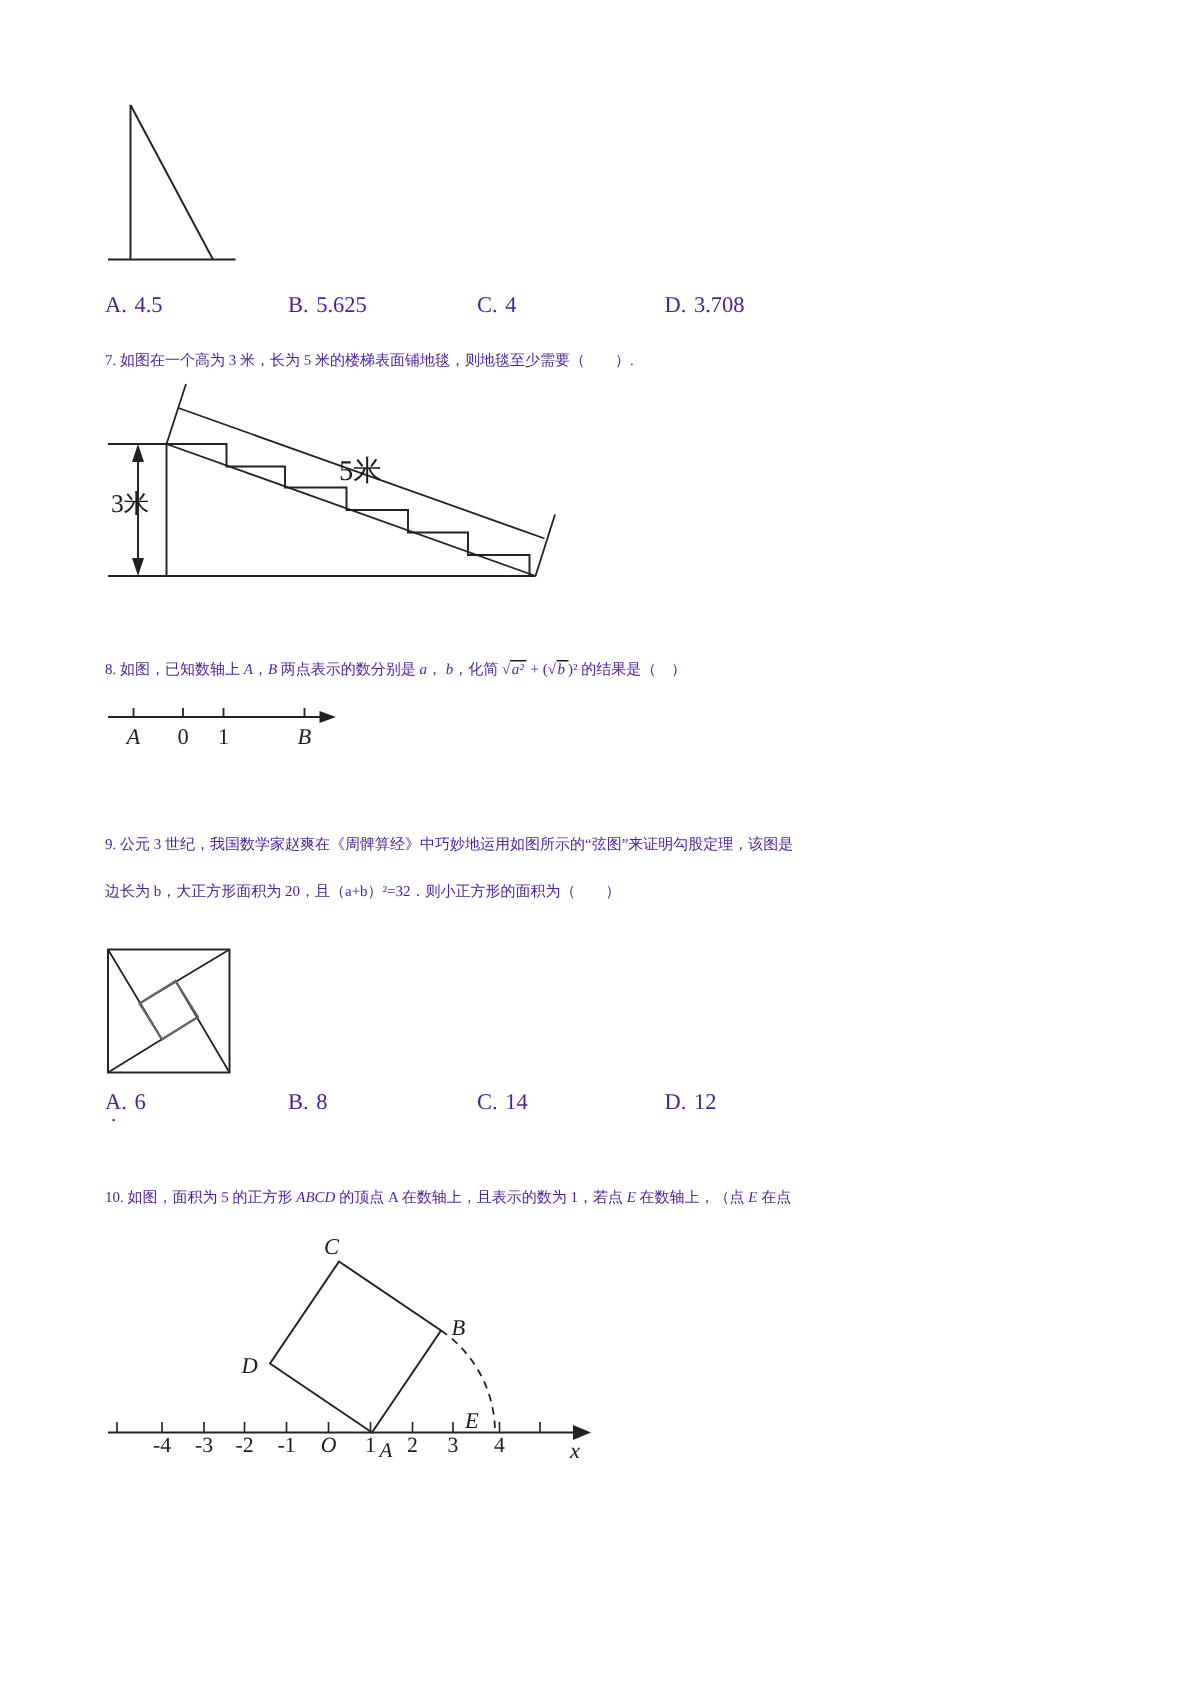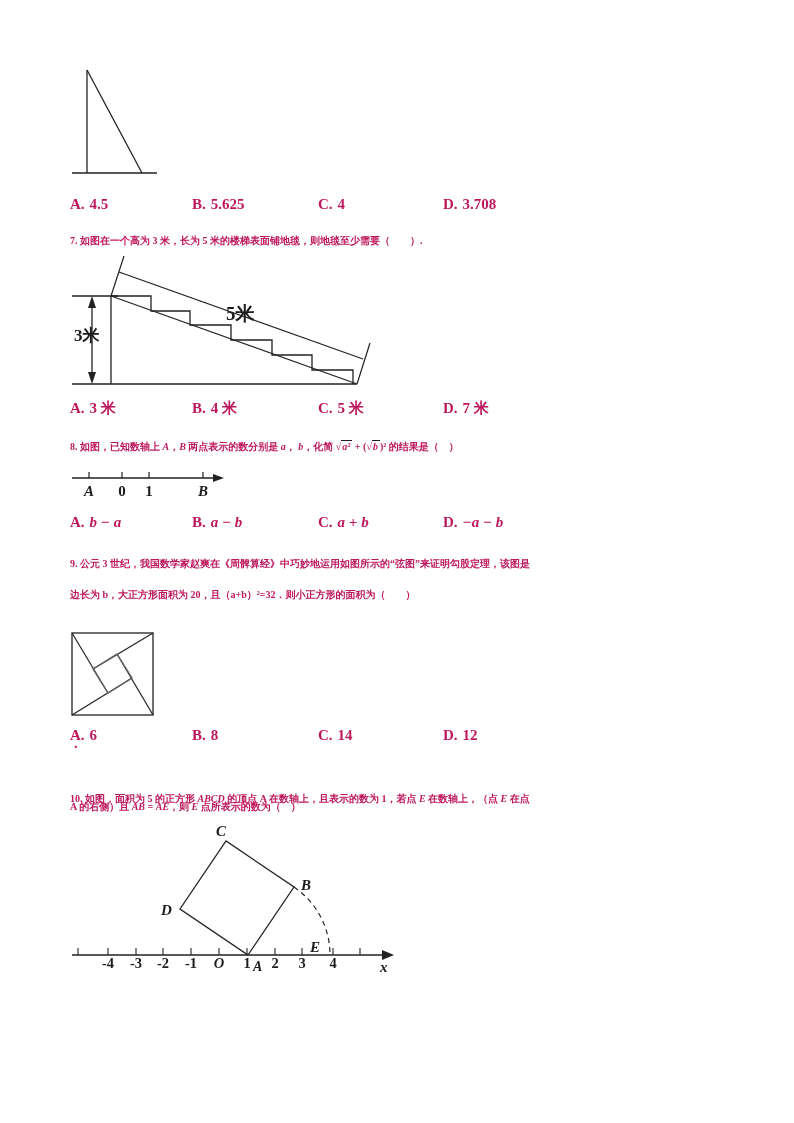--- a/index.html
+++ b/index.html
@@ -1,21 +1,20 @@
 <!DOCTYPE html>
 <html><head>
 <meta charset="utf-8">
 <style>
   html,body{margin:0;padding:0;background:#e8e8e8;}
   .page{
     position:relative;width:794px;height:1123px;background:#ffffff;
     margin:0 auto;overflow:hidden;
     font-family:"Liberation Serif","DejaVu Serif",serif;
-    color:#be185d;
-    font-weight:bold;
+    color:#4c1d95;
   }
   .abs{position:absolute;}
   .qline{font-size:10px;line-height:30px;white-space:nowrap;}
   .optrow{position:absolute;height:24px;font-size:15px;white-space:nowrap;width:720px;}
   .opt{position:absolute;top:0;white-space:nowrap;}
   .opt .lab{margin-right:5px;}
   .o1{left:70px}.o2{left:192px}.o3{left:318px}.o4{left:443px}
   .it{font-style:italic;}
   .sqrt{white-space:nowrap;}
   .sqrt .radsign{font-style:normal;}
@@ -60,48 +59,36 @@
 
     <line x1="45" y1="46" x2="291" y2="134" stroke="#222" stroke-width="1.2"></line>
 
     <line x1="53" y1="22" x2="297" y2="109" stroke="#222" stroke-width="1.2"></line>
     <line x1="58" y1="6" x2="45" y2="46" stroke="#222" stroke-width="1.2"></line>
     <line x1="304" y1="93" x2="291" y2="134" stroke="#222" stroke-width="1.2"></line>
     <text x="8" y="91" font-size="17">3米</text>
     <text x="160" y="70" font-size="19">5米</text>
   </svg>
 
-  <div class="optrow" style="top:399px">
-    <span class="opt o1"><span class="lab">A.</span><span>3 米</span></span>
-    <span class="opt o2"><span class="lab">B.</span><span>4 米</span></span>
-    <span class="opt o3"><span class="lab">C.</span><span>5 米</span></span>
-    <span class="opt o4"><span class="lab">D.</span><span>7 米</span></span>
-  </div>
 
   <div class="abs qline" style="left:70px;top:432px"><span>8. 如图，已知数轴上 </span><span class="it">A</span><span>，</span><span class="it">B</span><span> 两点表示的数分别是 </span><span class="it">a</span><span>， </span><span class="it">b</span><span>，化简 </span><span class="sqrt it"><span class="radsign">√</span><span class="bar">a²</span></span><span> + (</span><span class="sqrt it"><span class="radsign">√</span><span class="bar">b</span></span><span>)² 的结果是（　）</span></div>
 
   <svg class="abs" style="left:66px;top:465px" width="180" height="42">
     <line x1="6" y1="13" x2="152" y2="13" stroke="#222" stroke-width="1.3"></line>
     <polygon points="158,13 147,9 147,17" fill="#222"></polygon>
     <line x1="23" y1="7" x2="23" y2="13" stroke="#222" stroke-width="1.2"></line>
     <line x1="56" y1="7" x2="56" y2="13" stroke="#222" stroke-width="1.2"></line>
     <line x1="83" y1="7" x2="83" y2="13" stroke="#222" stroke-width="1.2"></line>
     <line x1="137" y1="7" x2="137" y2="13" stroke="#222" stroke-width="1.2"></line>
     <text x="23" y="31" font-size="15" text-anchor="middle" font-style="italic">A</text>
     <text x="56" y="31" font-size="15" text-anchor="middle">0</text>
     <text x="83" y="31" font-size="15" text-anchor="middle">1</text>
     <text x="137" y="31" font-size="15" text-anchor="middle" font-style="italic">B</text>
   </svg>
 
-  <div class="optrow" style="top:514px">
-    <span class="opt o1"><span class="lab">A.</span><span class="it">b − a</span></span>
-    <span class="opt o2"><span class="lab">B.</span><span class="it">a − b</span></span>
-    <span class="opt o3"><span class="lab">C.</span><span class="it">a + b</span></span>
-    <span class="opt o4"><span class="lab">D.</span><span class="it">−a − b</span></span>
-  </div>
 
   <div class="abs" style="left:70px;top:548px">
     <div class="qline" style="line-height:31px">9. 公元 3 世纪，我国数学家赵爽在《周髀算经》中巧妙地运用如图所示的“弦图”来证明勾股定理，该图是</div>
     <div class="qline" style="line-height:31px">边长为 b，大正方形面积为 20，且（a+b）²=32．则小正方形的面积为（　　）</div>
   </div>
 
   <svg class="abs" style="left:66px;top:628px" width="100" height="95">
     <rect x="6" y="5" width="81" height="82" fill="none" stroke="#222" stroke-width="1.3"></rect>
     <line x1="6" y1="5" x2="42" y2="65" stroke="#222" stroke-width="1.2"></line>
     <line x1="87" y1="5" x2="27" y2="41" stroke="#222" stroke-width="1.2"></line>
@@ -113,21 +100,20 @@
   <div class="optrow" style="top:727px">
     <span class="opt o1"><span class="lab">A.</span><span>6</span></span>
     <span class="opt o2"><span class="lab">B.</span><span>8</span></span>
     <span class="opt o3"><span class="lab">C.</span><span>14</span></span>
     <span class="opt o4"><span class="lab">D.</span><span>12</span></span>
   </div>
 
   <span class="abs stray" style="left:74px;top:736px">.</span>
 
   <div class="abs qline" style="left:70px;top:784px"><span>10. 如图，面积为 5 的正方形 </span><span class="it">ABCD</span><span> 的顶点 A 在数轴上，且表示的数为 1，若点 </span><span class="it">E</span><span> 在数轴上，（点 </span><span class="it">E</span><span> 在点</span></div>
-  <div class="abs qline" style="left:70px;top:792px"><span>A 的右侧）且 </span><span class="it">AB</span><span> = </span><span class="it">AE</span><span>，则 </span><span class="it">E</span><span> 点所表示的数为（　）</span></div>
 
   <svg class="abs" style="left:60px;top:822px" width="345" height="158">
 
     <line x1="12" y1="133" x2="326" y2="133" stroke="#222" stroke-width="1.3"></line>
     <polygon points="334,133 322,128 322,138" fill="#222"></polygon>
 
     <line x1="18" y1="126" x2="18" y2="133" stroke="#222" stroke-width="1.1"></line>
     <line x1="48" y1="126" x2="48" y2="133" stroke="#222" stroke-width="1.1"></line>
     <line x1="76" y1="126" x2="76" y2="133" stroke="#222" stroke-width="1.1"></line>
     <line x1="103" y1="126" x2="103" y2="133" stroke="#222" stroke-width="1.1"></line>

